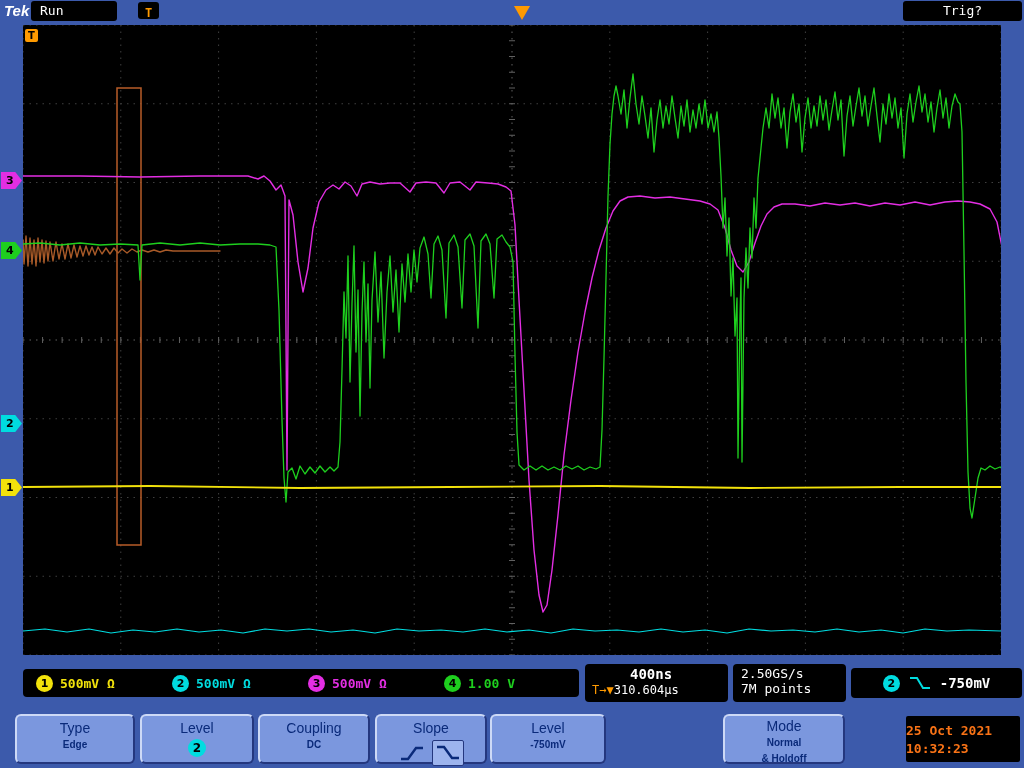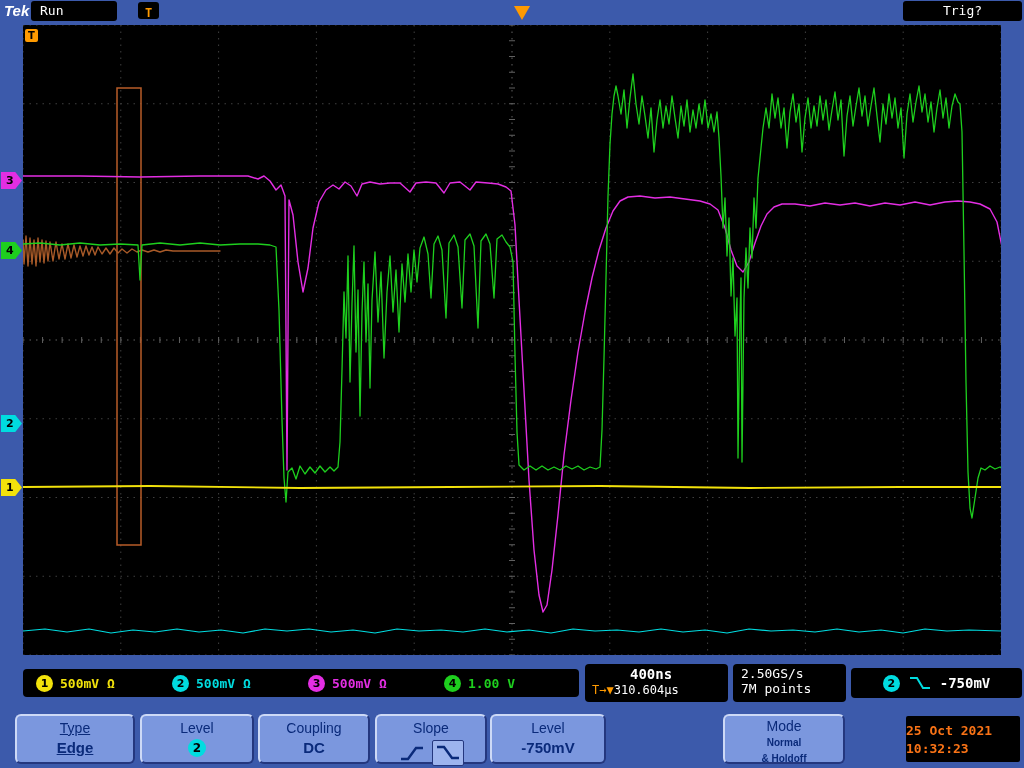--- a/index.html
+++ b/index.html
@@ -36,22 +36,22 @@
   .orange{color:#ff9a00;}
   #readout-acq{left:733px;top:664px;width:113px;height:38px;padding:2px 8px;font:13px "DejaVu Sans Mono",monospace;}
   #readout-trig{left:851px;top:668px;width:171px;height:30px;display:flex;align-items:center;
       justify-content:center;gap:9px;font:bold 14px "DejaVu Sans Mono",monospace;}
   
   .menu-btn{position:absolute;top:714px;height:50px;background:#7b97de;border-radius:6px;
       border-top:2px solid #cdd9f6;border-left:2px solid #cdd9f6;
       border-bottom:2px solid #24377e;border-right:2px solid #24377e;
       color:#0a2a7a;text-align:center;font:14px "Liberation Sans",sans-serif;
       box-sizing:border-box;padding-top:4px;cursor:pointer;}
-  .menu-btn .val{font-weight:bold;font-size:15px;margin-top:3px;}
-  #btn-type{left:15px;width:120px;text-decoration:underline;}
+  .menu-btn .val{font-weight:bold;font-size:10px;margin-top:3px;}
+  #btn-type{left:15px;width:120px;}
   #btn-source{left:140px;width:114px;}
   #btn-coupling{left:258px;width:112px;}
   #btn-slope{left:375px;width:112px;}
   #btn-level{left:490px;width:116px;}
   #btn-mode{left:723px;width:122px;padding-top:2px;}
   #btn-mode .val{font-size:10px;margin-top:1px;line-height:15px;}
   #source-badge{display:inline-flex;width:18px;height:18px;border-radius:50%;color:#000;
       font:bold 12px "DejaVu Sans",sans-serif;align-items:center;justify-content:center;margin-top:3px;}
   .slope-icons{display:flex;justify-content:center;align-items:center;gap:7px;margin-top:4px;}
   .slope-sel{background:#9db4ee;border:1px solid #24377e;border-radius:2px;padding:1px 2px 0 2px;}

